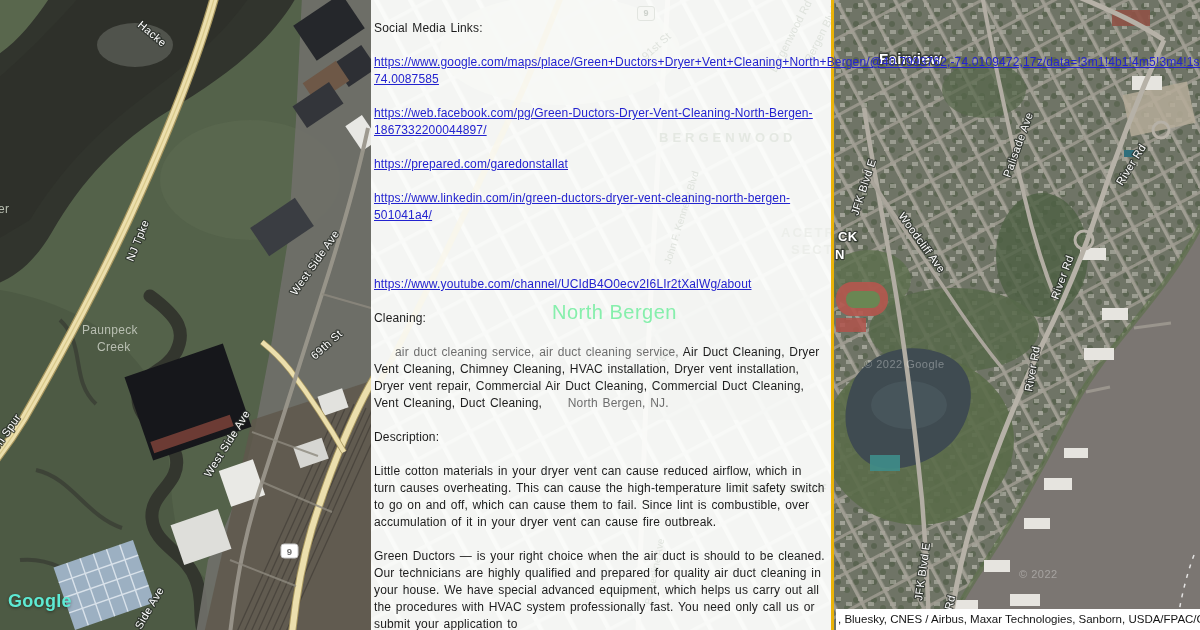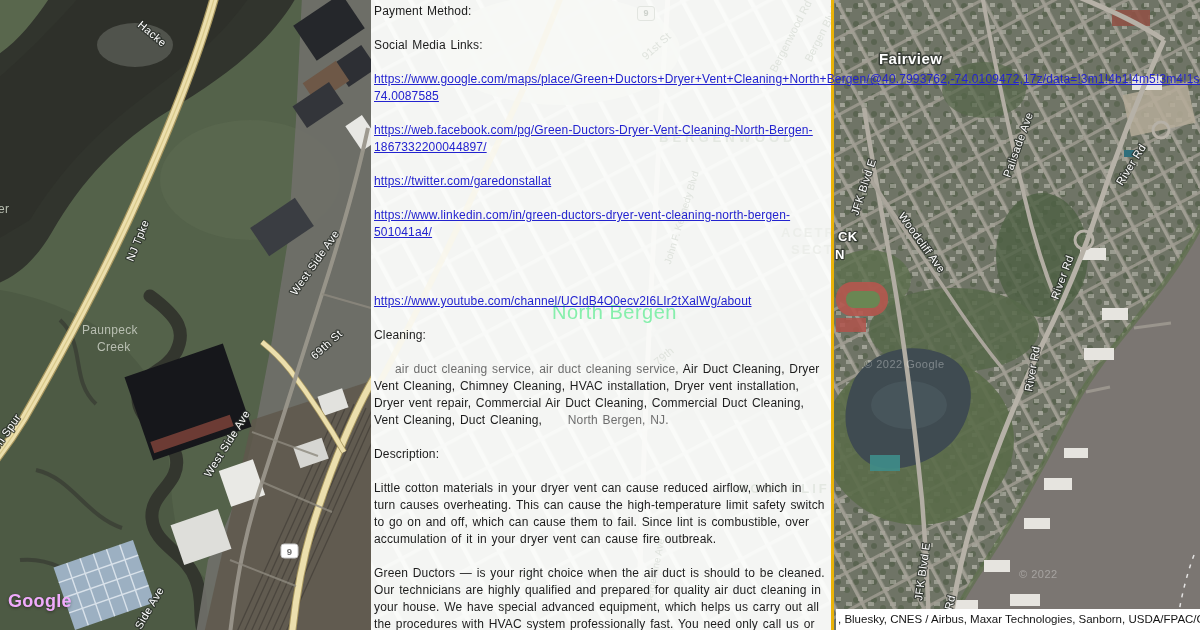--- a/index.html
+++ b/index.html
@@ -35,21 +35,21 @@
   .blk{margin:0 0 17px 0;}
   .blk-extra{margin-top:52px;}
   .content a{color:#2323cf;text-decoration:underline;}
   .lnk span{display:block;}
   .nowrap{white-space:nowrap;}
   .muted{color:#6e6e6e;margin-left:21px;}
   
   .attribution{position:absolute;left:836px;top:609px;width:364px;height:21px;z-index:3;
                background:#fff;color:#141414;font-size:11.5px;line-height:21px;
                padding-left:2px;white-space:nowrap;overflow:hidden;}
-  .google-logo{position:absolute;left:8px;top:591px;z-index:3;color:#f0abfc;font-size:18px;
+  .google-logo{position:absolute;left:8px;top:591px;z-index:3;color:#5eead4;font-size:18px;
                font-weight:bold;letter-spacing:.3px;text-shadow:0 1px 3px rgba(0,0,0,.45);}
 </style>
 </head>
 <body>
 
 <div class="screen">
 
   <svg class="map-left" viewBox="0 0 833 630" preserveAspectRatio="none">
     <defs>
       <pattern id="pgA" width="30" height="30" patternUnits="userSpaceOnUse" patternTransform="rotate(-28)">
@@ -247,41 +247,40 @@
       <div class="ghost" style="left:282px;top:350px;transform:rotate(-40deg);">79th</div>
       <div class="ghost ghost-big" style="left:364px;top:481px;letter-spacing:3px;">WOODCLIFF</div>
       <div class="ghost" style="left:250px;top:566px;transform:rotate(-79deg);font-size:10px;">Bergenline Ave</div>
       <div class="ghost ghost-big" style="left:410px;top:225px;letter-spacing:2px;color:#eceeea;">ACETRACK</div>
       <div class="ghost ghost-big" style="left:420px;top:242px;letter-spacing:2px;color:#eceeea;">SECTION</div>
     </div>
 
     <div class="content">
 
       <div class="blk">
-        <div>Payment Method:</div>
       </div>
 
       <div class="blk">Social Media Links:</div>
 
       <div class="blk">
         <a class="lnk" href="#">
           <span class="nowrap">https://www.google.com/maps/place/Green+Ductors+Dryer+Vent+Cleaning+North+Bergen/@40.7993762,-74.0109472,17z/data=!3m1!4b1!4m5!3m4!1s0x</span>
           <span>74.0087585</span>
         </a>
       </div>
 
       <div class="blk">
         <a class="lnk" href="#">
           <span>https://web.facebook.com/pg/Green-Ductors-Dryer-Vent-Cleaning-North-Bergen-</span>
           <span>1867332200044897/</span>
         </a>
       </div>
 
       <div class="blk">
-        <a href="#">https://twitter.com/garedonstallat</a>
+        <a href="#">https://prepared.com/garedonstallat</a>
       </div>
 
       <div class="blk">
         <a class="lnk" href="#">
           <span>https://www.linkedin.com/in/green-ductors-dryer-vent-cleaning-north-bergen-</span>
           <span>501041a4/</span>
         </a>
       </div>
 
       <div class="blk blk-extra">

